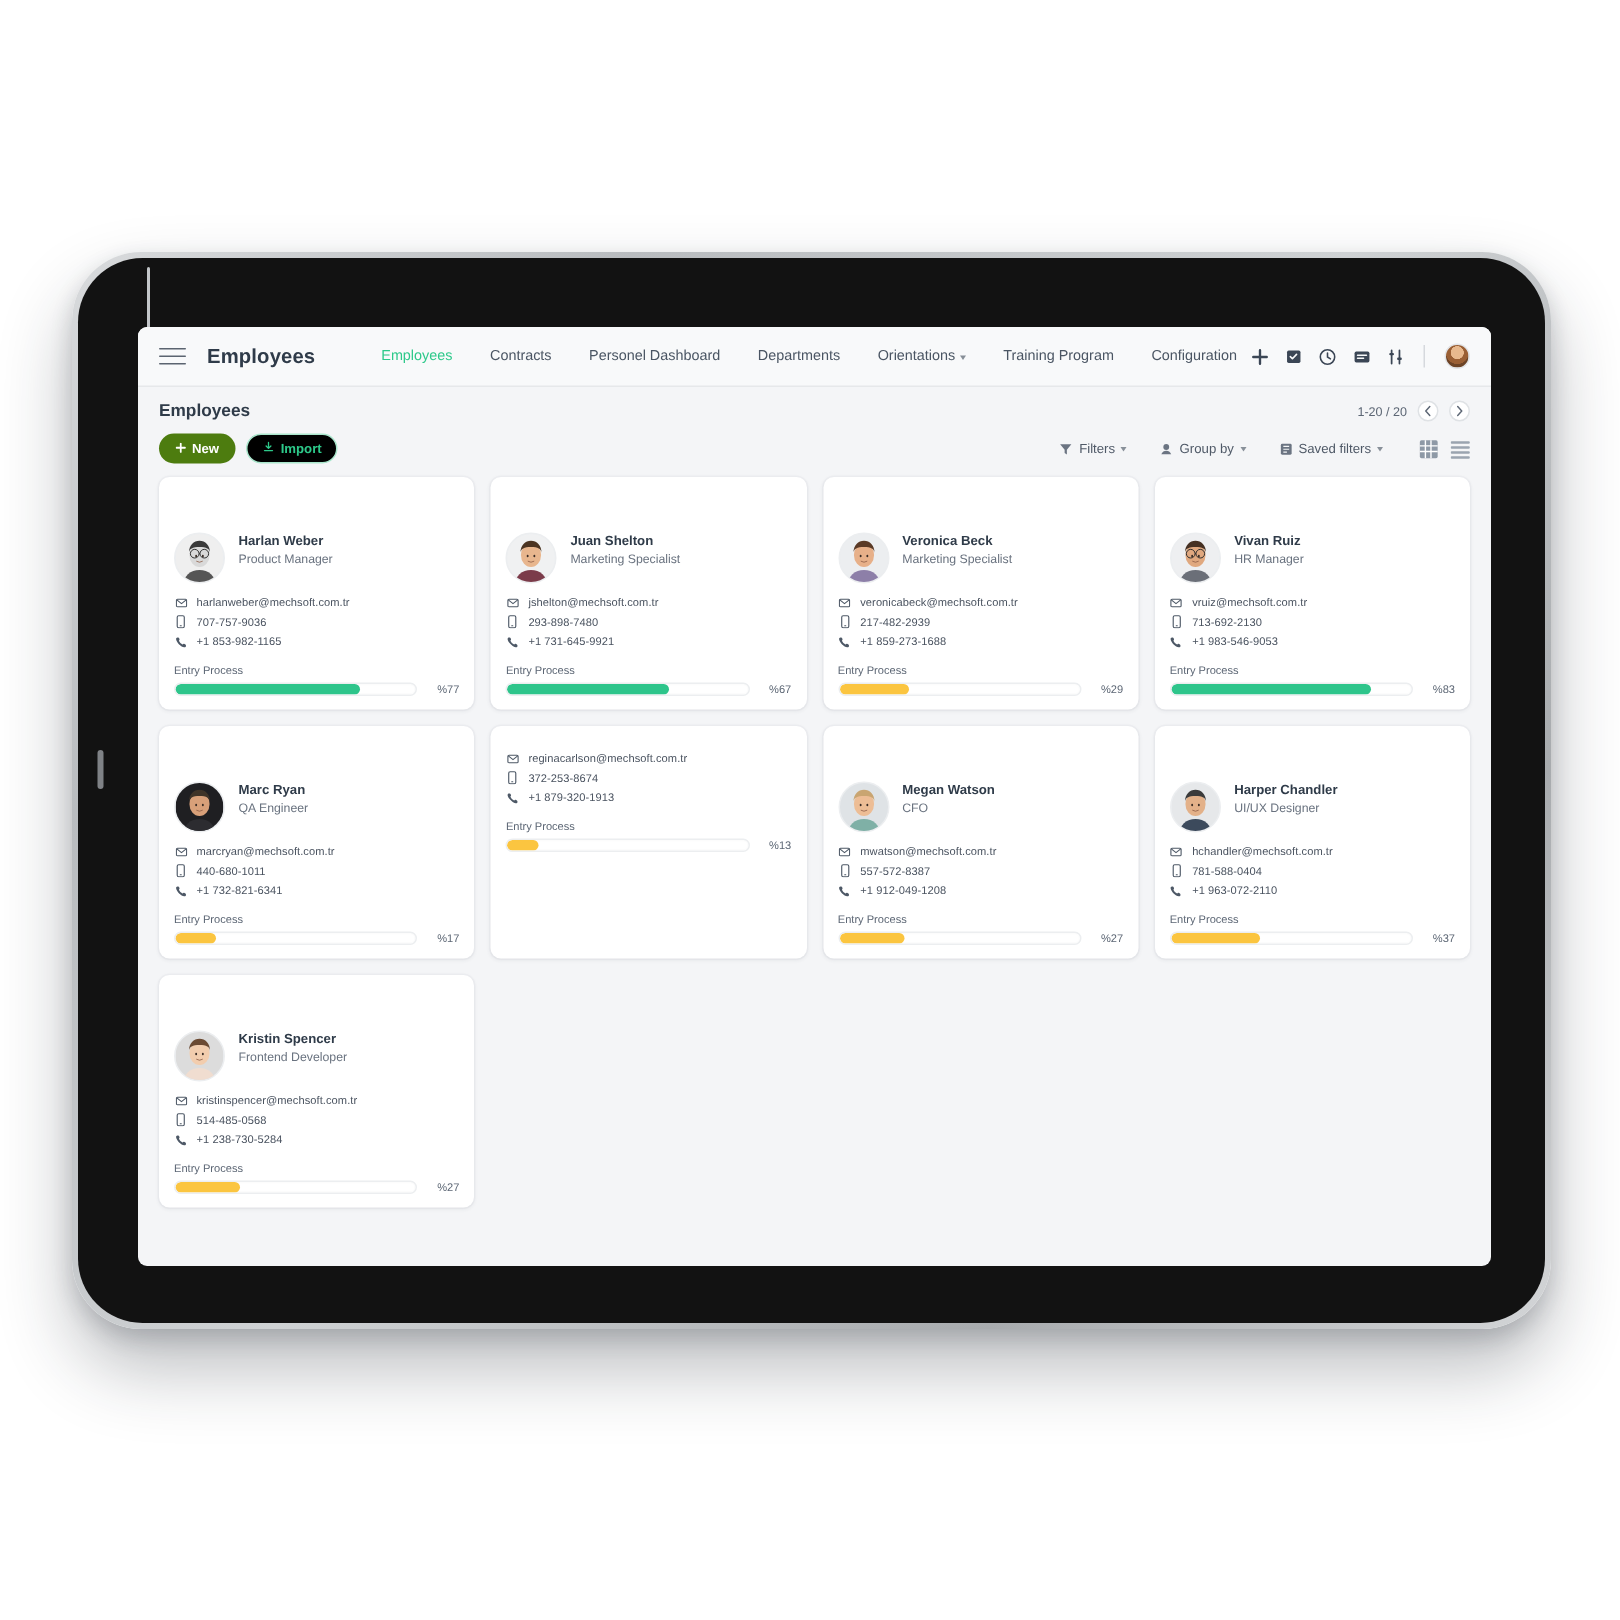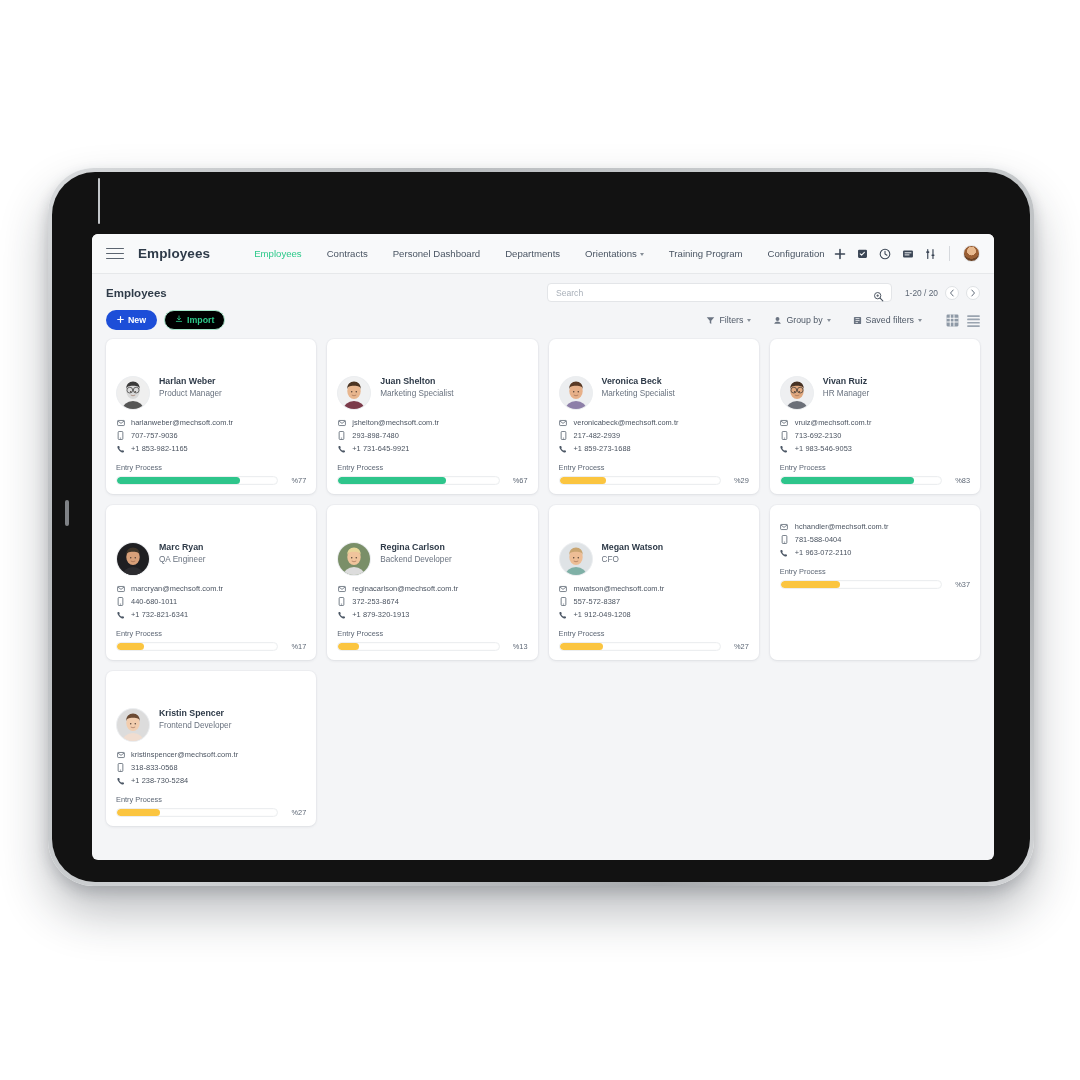--- a/index.html
+++ b/index.html
@@ -22,21 +22,21 @@
     box-shadow: 0 26px 48px rgba(30,35,45,.30), 0 6px 14px rgba(30,35,45,.18);
   }
   #tablet-body {
     position: absolute;
     left: 4px; top: 4px; right: 4px; bottom: 4px;
     background: #121212;
     border-radius: 43px;
   }
   #tablet-screen {
     position: absolute;
-    left: 40px; top: 62px;
+    left: 40px; top: 46px;
     width: 902px; height: 626px;
     background: #f4f5f7;
     border-radius: 6px;
     overflow: hidden;
   }
   .side-btn {
     position: absolute;
     background: #c3c6c9;
     border-radius: 2px;
   }
@@ -102,21 +102,21 @@
   #pager-label { font-size: 8.4px; color: #5d6775; white-space: nowrap; }
   .pager-btn {
     width: 14px; height: 14px; border-radius: 50%;
     border: 1px solid #dfe2e5; background: #fff;
     display: flex; align-items: center; justify-content: center;
     color: #5d6775; cursor: pointer;
   }
   #cb-row2 { display: flex; align-items: center; margin-top: 8px; }
   #action-buttons { display: flex; gap: 7px; flex: 1; }
   #btn-new {
-    background: #1d4ed8; color: #fff; border: 0; border-radius: 12px;
+    background: #4d7c0f; color: #fff; border: 0; border-radius: 12px;
     font-family: inherit; font-size: 8.8px; font-weight: 700;
     padding: 4px 11px; display: flex; align-items: center; gap: 4px; cursor: pointer;
   }
   #btn-import {
     background: #000000; color: #2dc98a; border: 1px solid #a9e6cc; border-radius: 12px;
     font-family: inherit; font-size: 8.8px; font-weight: 700;
     padding: 4px 10px; display: flex; align-items: center; gap: 4px; cursor: pointer;
   }
   #filter-bar { display: flex; align-items: center; gap: 22px; }
   .filter-item {
@@ -237,30 +237,20 @@
                 </svg>
             </span>
             <div id="hdr-divider"></div>
             <div id="hdr-avatar"></div>
           </div>
         </div>
 
         <div id="control-bar">
           <div id="cb-row1">
             <div id="page-title">Employees</div>
-            <div id="search-wrap">
-              <input id="search-input" type="text" placeholder="Search" style="">
-              <span id="search-icon">
-                <svg width="11" height="11" viewBox="0 0 16 16">
-                    <circle cx="6.8" cy="6.8" r="4.6" fill="none" stroke="currentColor" stroke-width="1.4"></circle>
-                    <path d="M10.3 10.3l4 4" stroke="currentColor" stroke-width="1.5" stroke-linecap="round"></path>
-                    <path d="M4.8 6.8h4M6.8 4.8v4" stroke="currentColor" stroke-width="1.1"></path>
-                  </svg>
-              </span>
-            </div>
             <div id="pager">
               <span id="pager-label">1-20 / 20</span>
               <span class="pager-btn">
                 <svg width="6" height="8" viewBox="0 0 8 10">
                     <path d="M5.6 1L2 5l3.6 4" stroke="currentColor" stroke-width="1.3" fill="none" stroke-linecap="round" stroke-linejoin="round"></path>
                   </svg>
               </span>
               <span class="pager-btn">
                 <svg width="6" height="8" viewBox="0 0 8 10">
                     <path d="M2.4 1L6 5l-3.6 4" stroke="currentColor" stroke-width="1.3" fill="none" stroke-linecap="round" stroke-linejoin="round"></path>
@@ -615,37 +605,20 @@
               </div>
               <div class="process-label">Entry Process</div>
               <div class="process-row">
                 <div class="track">
                   <div class="fill" style="width:17%;background:#fbc540;"></div>
                 </div>
                 <div class="pct">%17</div>
               </div>
             </div>
             <div class="emp-card">
-              <div class="card-top">
-                <div class="avatar">
-                  <svg viewBox="0 0 100 100" preserveAspectRatio="xMidYMid slice">
-                    <rect width="100" height="100" fill="#7a8f68"></rect>
-                    <ellipse cx="50" cy="105" rx="34" ry="30" fill="#dcdcdc"></ellipse>
-                    <ellipse cx="50" cy="44" rx="21" ry="25" fill="#f0c49c"></ellipse>
-                    <path d="M28 40c0-17 10-26 22-26s22 9 22 26c0-9-8-13-22-13s-22 4-22 13z" fill="#e8d79a"></path>
-                    <ellipse cx="43" cy="46" rx="2" ry="2.6" fill="#3a2d26"></ellipse>
-                    <ellipse cx="57" cy="46" rx="2" ry="2.6" fill="#3a2d26"></ellipse>
-                    <path d="M44 57q6 4 12 0" stroke="#8a5a44" stroke-width="1.6" fill="none" stroke-linecap="round"></path>
-                  </svg>
-                </div>
-                <div>
-                  <div class="emp-name">Regina Carlson</div>
-                  <div class="emp-role">Backend Developer</div>
-                </div>
-              </div>
               <div class="contact-list">
                 <div class="contact-row">
                   <span class="cicon">
                     <svg width="8" height="8" viewBox="0 0 12 12">
                       <rect x="0.9" y="2.2" width="10.2" height="7.6" rx="1.1" fill="none" stroke="currentColor" stroke-width="1.1"></rect>
                       <path d="M1.3 2.9L6 6.6l4.7-3.7" fill="none" stroke="currentColor" stroke-width="1.1" stroke-linejoin="round"></path>
                     </svg>
                   </span>
                   <span class="ctext">reginacarlson@mechsoft.com.tr</span>
                 </div>
@@ -723,20 +696,37 @@
               </div>
               <div class="process-label">Entry Process</div>
               <div class="process-row">
                 <div class="track">
                   <div class="fill" style="width:27%;background:#fbc540;"></div>
                 </div>
                 <div class="pct">%27</div>
               </div>
             </div>
             <div class="emp-card">
+              <div class="card-top">
+                <div class="avatar">
+                  <svg viewBox="0 0 100 100" preserveAspectRatio="xMidYMid slice">
+                    <rect width="100" height="100" fill="#e6e8ea"></rect>
+                    <ellipse cx="50" cy="105" rx="34" ry="30" fill="#3c4a5c"></ellipse>
+                    <ellipse cx="50" cy="44" rx="21" ry="25" fill="#e3b189"></ellipse>
+                    <path d="M28 40c0-17 10-26 22-26s22 9 22 26c0-9-8-13-22-13s-22 4-22 13z" fill="#3b3b3b"></path>
+                    <ellipse cx="43" cy="46" rx="2" ry="2.6" fill="#3a2d26"></ellipse>
+                    <ellipse cx="57" cy="46" rx="2" ry="2.6" fill="#3a2d26"></ellipse>
+                    <path d="M44 57q6 4 12 0" stroke="#8a5a44" stroke-width="1.6" fill="none" stroke-linecap="round"></path>
+                  </svg>
+                </div>
+                <div>
+                  <div class="emp-name">Harper Chandler</div>
+                  <div class="emp-role">UI/UX Designer</div>
+                </div>
+              </div>
               <div class="contact-list">
                 <div class="contact-row">
                   <span class="cicon">
                     <svg width="8" height="8" viewBox="0 0 12 12">
                       <rect x="0.9" y="2.2" width="10.2" height="7.6" rx="1.1" fill="none" stroke="currentColor" stroke-width="1.1"></rect>
                       <path d="M1.3 2.9L6 6.6l4.7-3.7" fill="none" stroke="currentColor" stroke-width="1.1" stroke-linejoin="round"></path>
                     </svg>
                   </span>
                   <span class="ctext">hchandler@mechsoft.com.tr</span>
                 </div>
@@ -794,21 +784,21 @@
                   </span>
                   <span class="ctext">kristinspencer@mechsoft.com.tr</span>
                 </div>
                 <div class="contact-row">
                   <span class="cicon">
                     <svg width="7" height="9" viewBox="0 0 10 13">
                       <rect x="1.6" y="0.7" width="6.8" height="11.6" rx="1.4" fill="none" stroke="currentColor" stroke-width="1.1"></rect>
                       <path d="M4.1 10.3h1.8" stroke="currentColor" stroke-width="1"></path>
                     </svg>
                   </span>
-                  <span class="ctext">318-833-0568</span>
+                  <span class="ctext">514-485-0568</span>
                 </div>
                 <div class="contact-row">
                   <span class="cicon">
                     <svg width="8" height="8" viewBox="0 0 12 12">
                       <path d="M2 1.4c1.2 0 1.5.4 2 1.6.3.9-.6 1.2-.5 1.8.3 1.4 2.2 3.3 3.6 3.6.6.1.9-.8 1.8-.5 1.2.5 1.6.8 1.6 2 0 .9-.8 1.5-1.8 1.4C5.6 11 1 6.4.6 3.2.5 2.2 1.1 1.4 2 1.4z" fill="currentColor"></path>
                     </svg>
                   </span>
                   <span class="ctext">+1 238-730-5284</span>
                 </div>
               </div>

